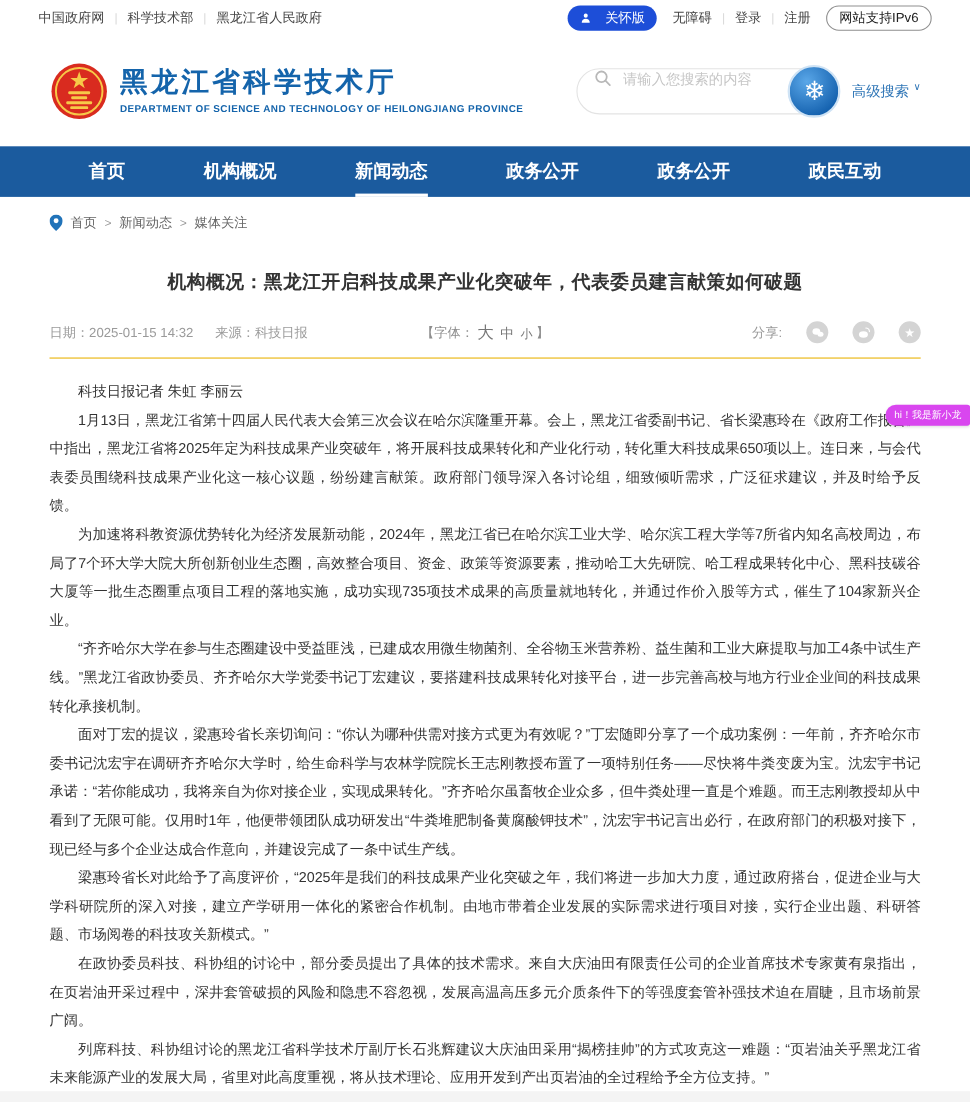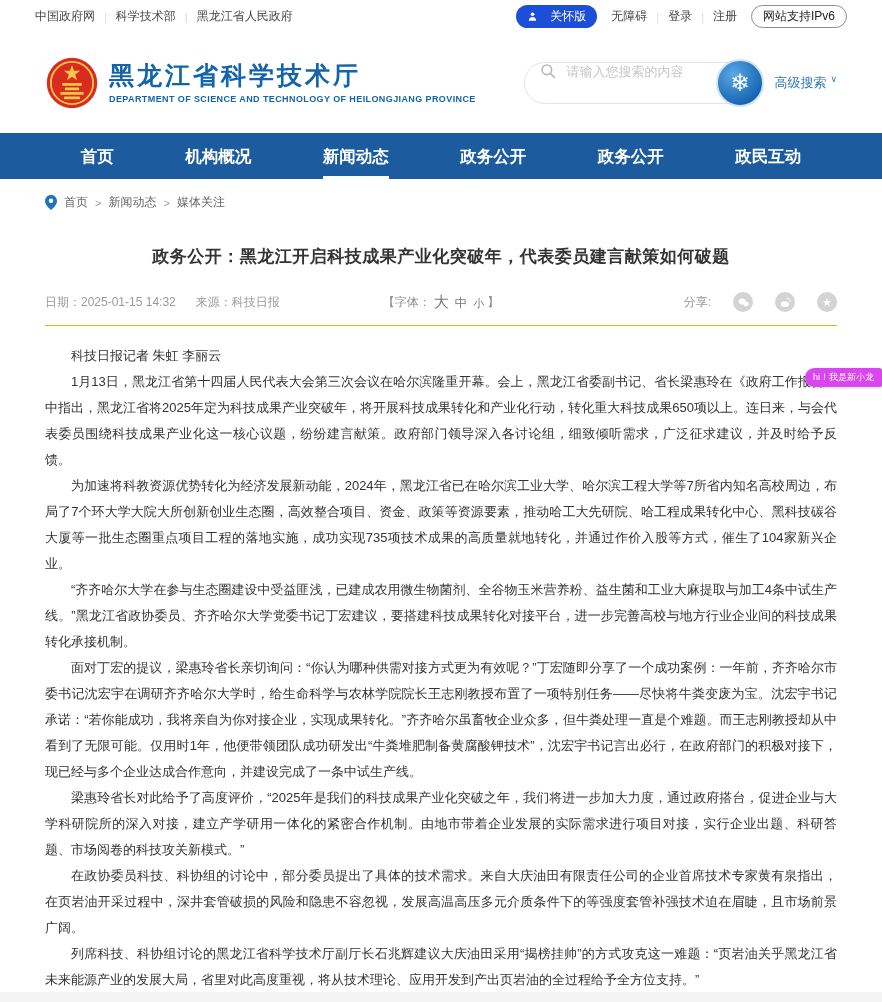--- a/index.html
+++ b/index.html
@@ -145,21 +145,21 @@
     </svg>
     <span id="crumb-items" style="display:flex;align-items:center;gap:7px;">
         <span class="crumb">首页</span>
         <span class="crumb-sep">&gt;</span>
         <span class="crumb">新闻动态</span>
         <span class="crumb-sep">&gt;</span>
         <span class="crumb">媒体关注</span>
       </span>
   </div>
 
-  <h1 class="article-title">政务公开：黑龙江开启科技成果产业化突破年，代表委员建言献策如何破题</h1>
+  <h1 class="article-title">机构概况：黑龙江开启科技成果产业化突破年，代表委员建言献策如何破题</h1>
 
   <div class="meta">
     <div class="meta-left">
       <span><span>日期：</span><span>2025-01-15 14:32</span></span>
       <span><span>来源：</span><span>科技日报</span></span>
     </div>
     <div class="meta-mid">
       <span>【字体：</span>
       <span id="font-sizes"><span class="fs-opt fs-big">大</span><span class="fs-opt fs-mid">中</span><span class="fs-opt fs-small">小</span></span>
       <span>】</span>

